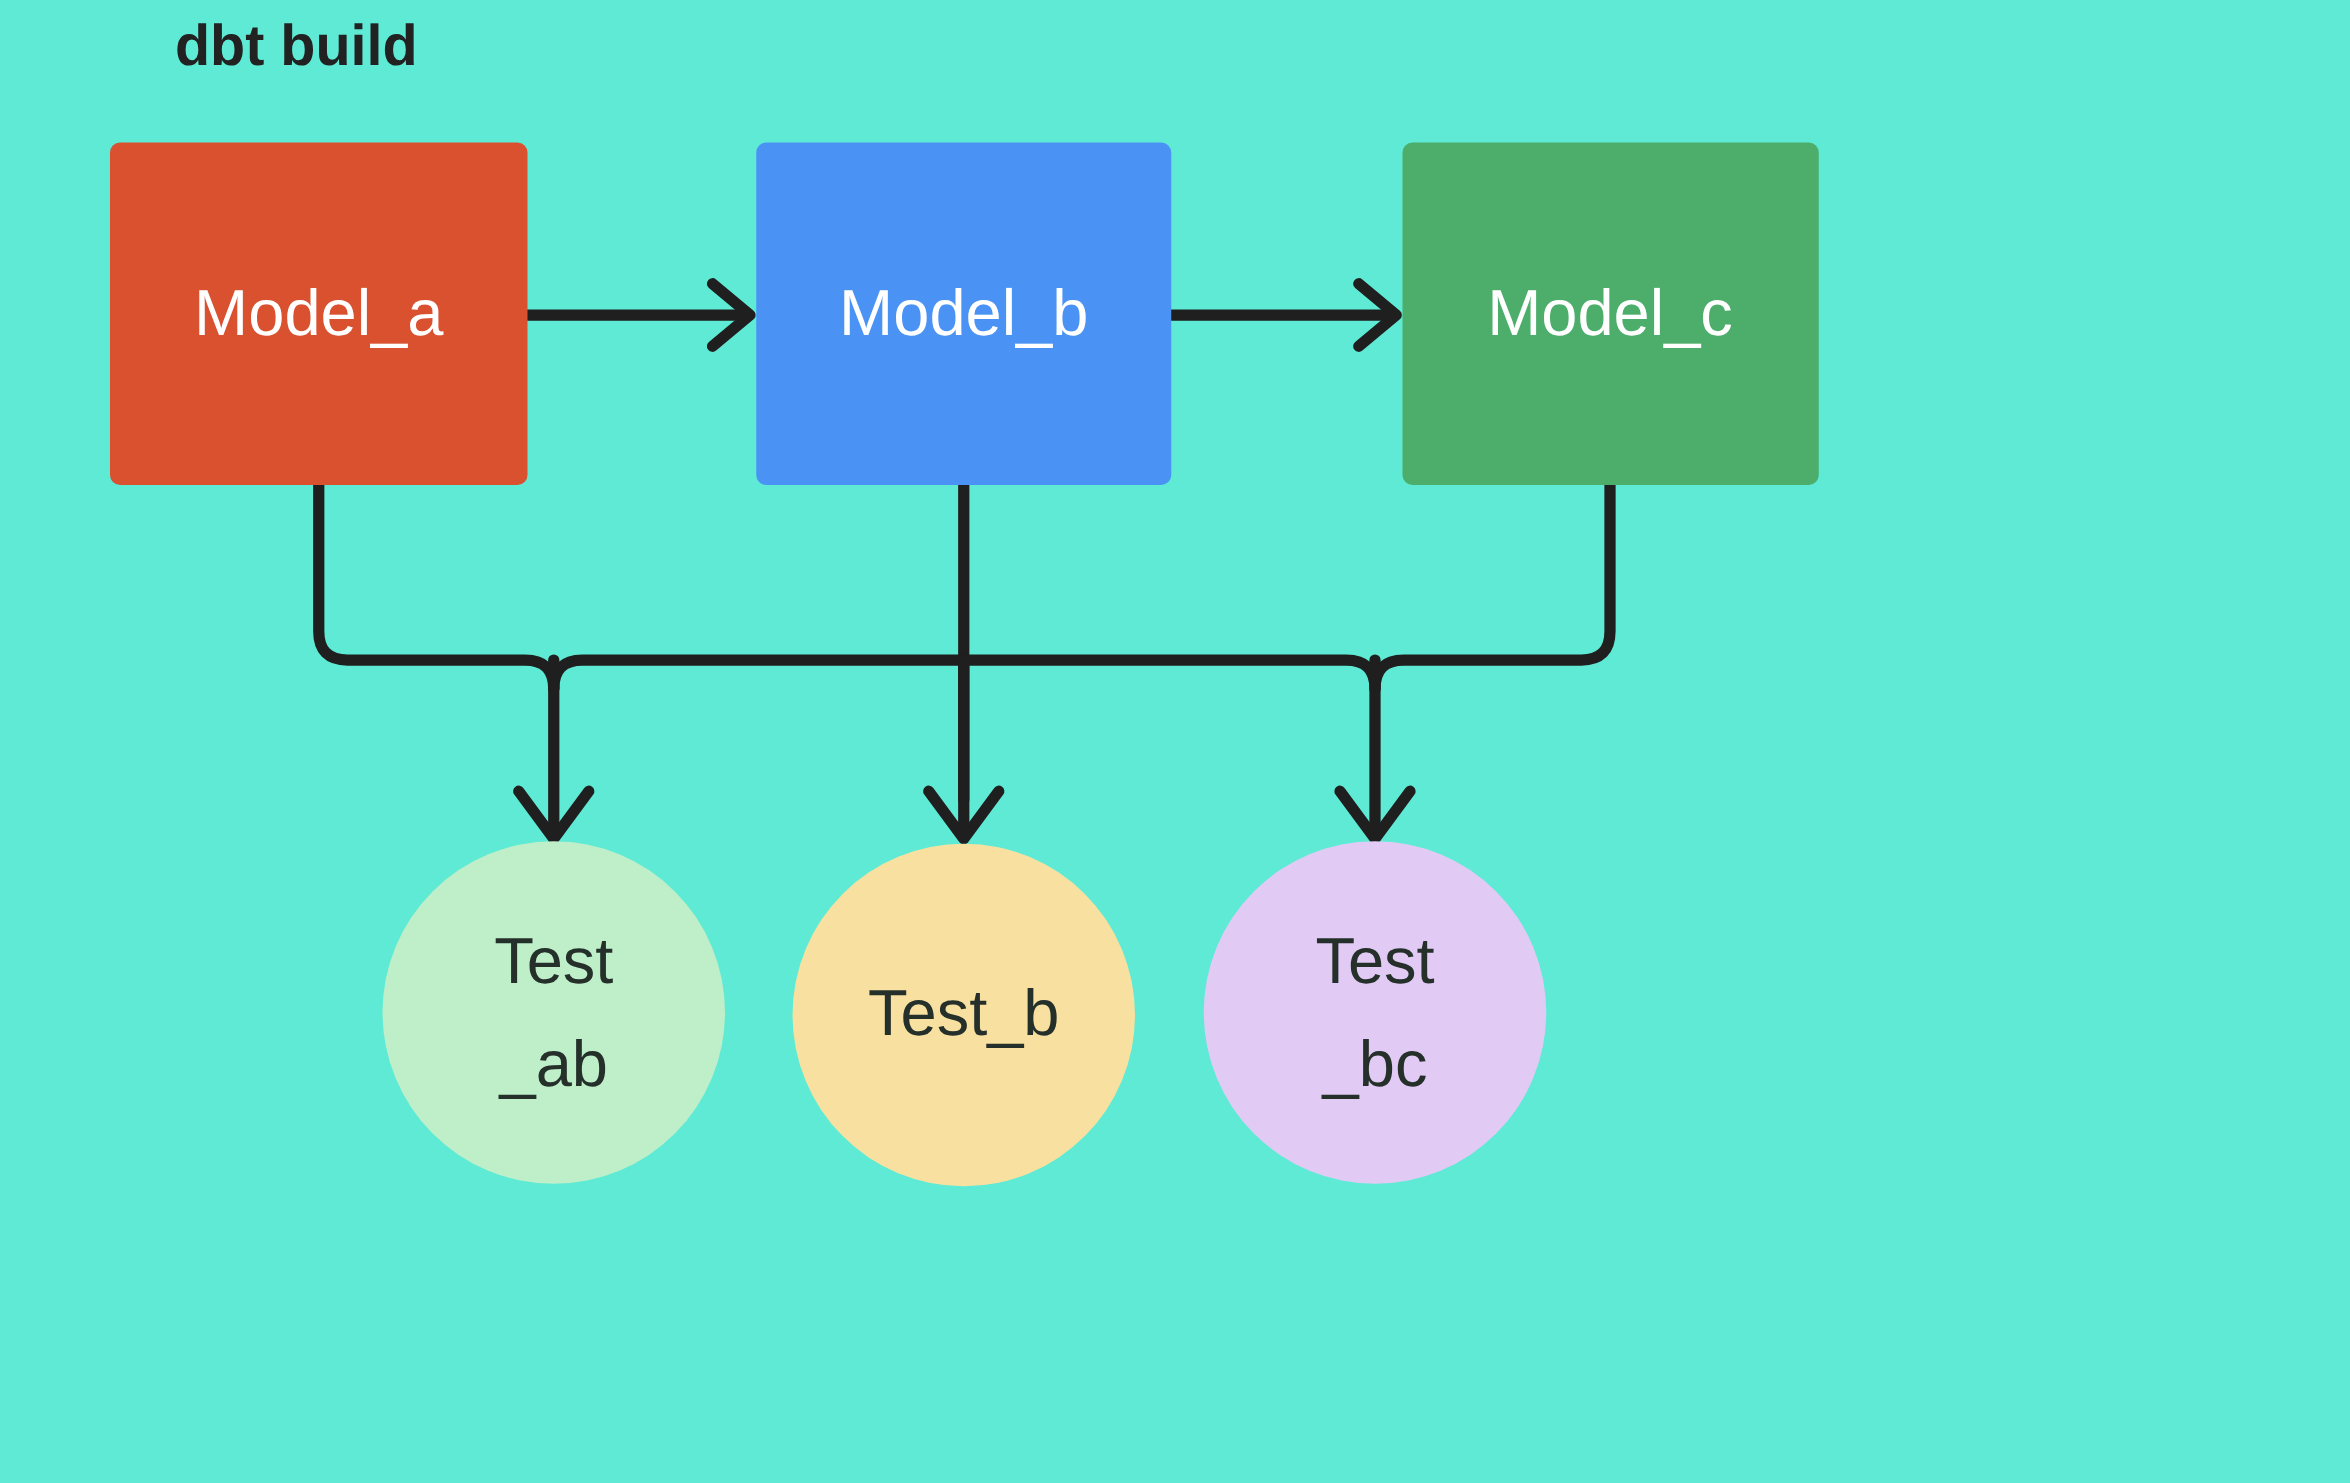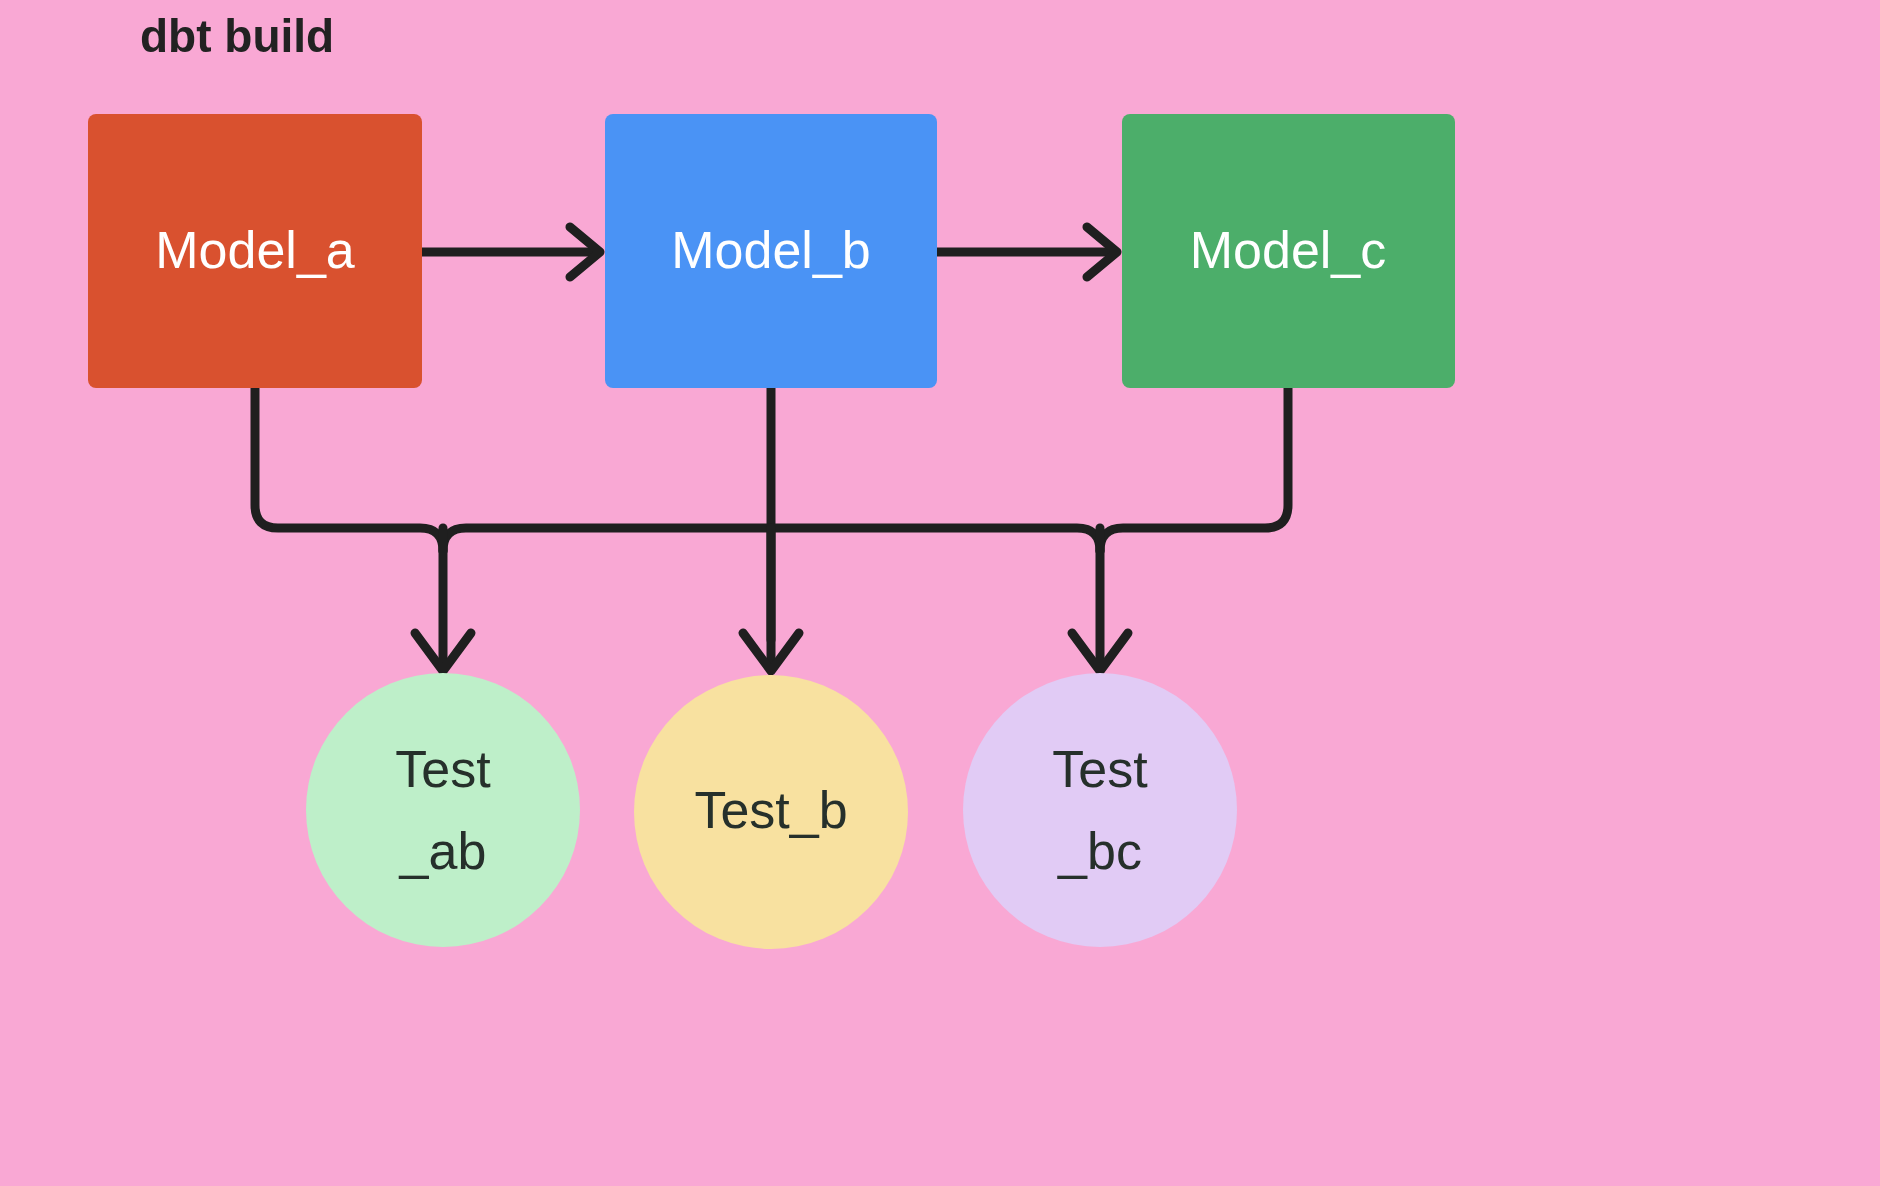--- a/index.html
+++ b/index.html
@@ -7,21 +7,21 @@
     padding: 0;
     background: #ffffff;
   }
   body {
     font-family: "Liberation Sans", sans-serif;
   }
   #canvas {
     position: relative;
     width: 1880px;
     height: 1186px;
-    background: #f9a8d4;
+    background: #5eead4;
     overflow: hidden;
   }
   #diagram-svg {
     position: absolute;
     left: 0;
     top: 0;
     width: 1880px;
     height: 1186px;
   }
   .title-text {

